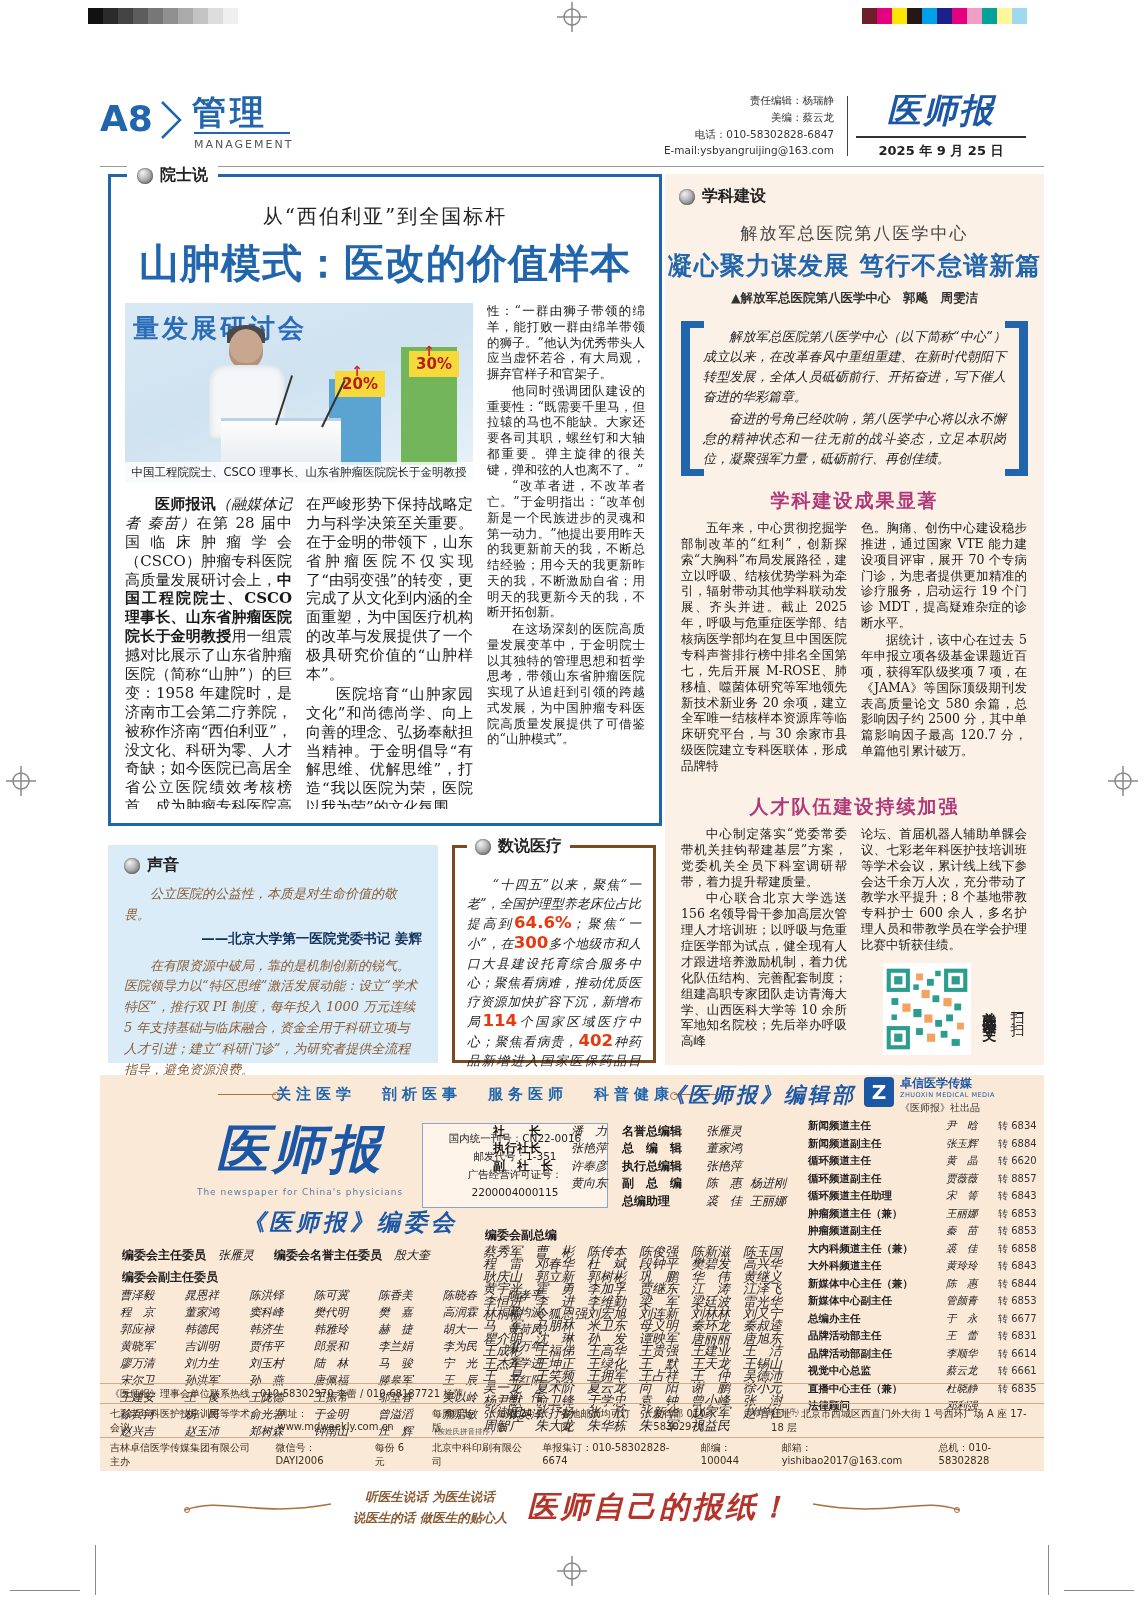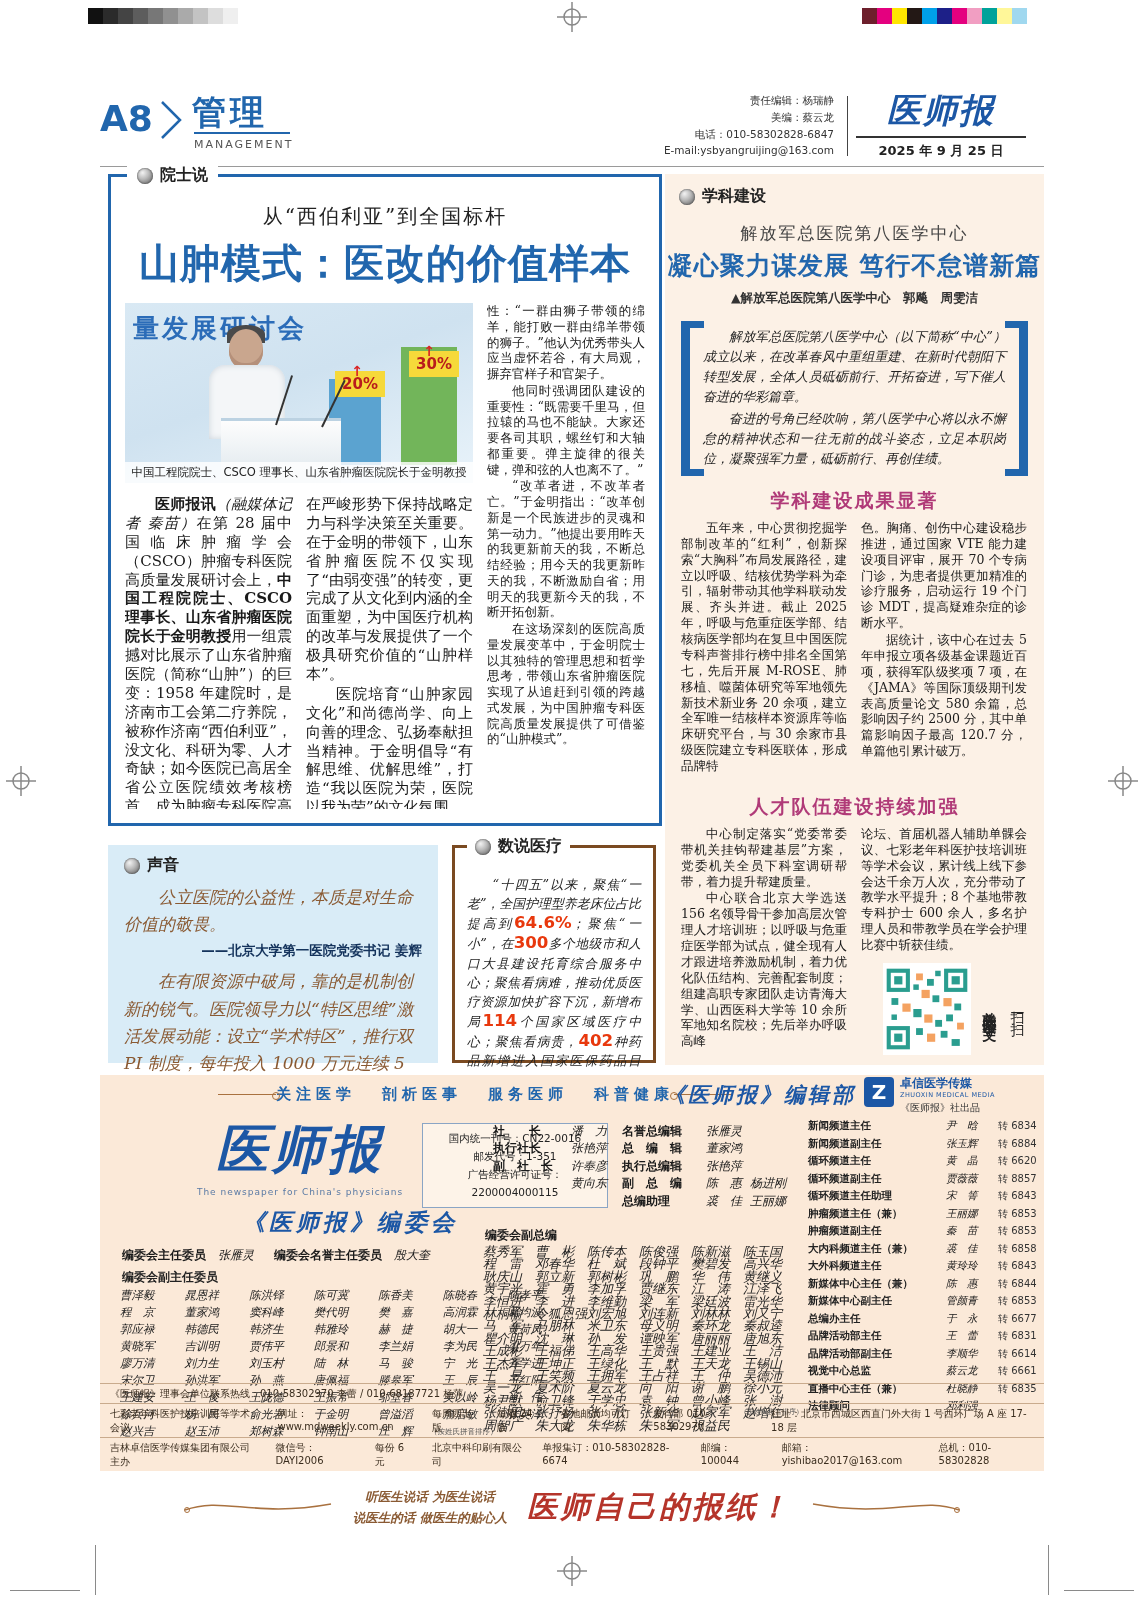--- a/index.html
+++ b/index.html
@@ -71,21 +71,21 @@
   .brk-r{right:-6px;border-right:9px solid #2166ad;border-top:7px solid #2166ad;border-bottom:7px solid #2166ad;}
   .dsub{text-align:center;font:bold 19px "DejaVu Sans",sans-serif;color:#b03a78;margin:12px 0 6px 0;letter-spacing:2px;}
   .dcols{display:flex;gap:14px;margin:0 16px;overflow:hidden;}
   .dcol{width:166px;font-size:12.5px;line-height:1.27;text-align:justify;}
   .qrblock{display:flex;align-items:center;gap:10px;margin-top:10px;margin-left:22px;}
   .qr{width:86px;height:86px;background:#fff;padding:3px;}
   .vert{writing-mode:vertical-rl;font:bold 14px "DejaVu Sans",sans-serif;color:#222;letter-spacing:3px;}
   .vert2{writing-mode:vertical-rl;font:14px "DejaVu Sans",sans-serif;color:#222;letter-spacing:6px;}
   
   .voicebox{position:absolute;left:108px;top:845px;width:330px;height:218px;background:#d9ecf7;padding:10px 16px;box-sizing:border-box;}
-  .quote{font-style:italic;font-size:17px;line-height:1.6;color:#8a5a33;text-indent:2em;margin:8px 0 0 0;}
+  .quote{font-style:italic;font-size:13px;line-height:1.6;color:#8a5a33;text-indent:2em;margin:8px 0 0 0;}
   .attr{text-align:right;font:bold 13.5px "DejaVu Sans",sans-serif;color:#14335c;margin:4px 0 6px 0;}
   
   .numbox{position:absolute;left:452px;top:845px;width:204px;height:218px;border:3px solid #7a4a21;background:#fff;box-sizing:border-box;padding:14px 12px 8px 12px;}
   .numbox .tag{position:absolute;left:12px;top:-12px;background:#fff;padding:0 8px;}
   .numtext{font-style:italic;font-size:12.8px;line-height:1.5;text-align:justify;text-indent:2em;color:#222;}
   
   .mast{position:absolute;left:100px;top:1075px;width:944px;height:396px;background:#fbe9d8;}
   .slogans{position:absolute;left:118px;top:10px;display:flex;font:bold 15px "DejaVu Sans",sans-serif;color:#2166ad;letter-spacing:5px;align-items:center;}
   .sloline{width:58px;height:1px;background:#a9713f;position:relative;}
   .sloline::after{content:"";position:absolute;right:-4px;top:-2.5px;width:6px;height:6px;border-radius:50%;border:1px solid #a9713f;}

